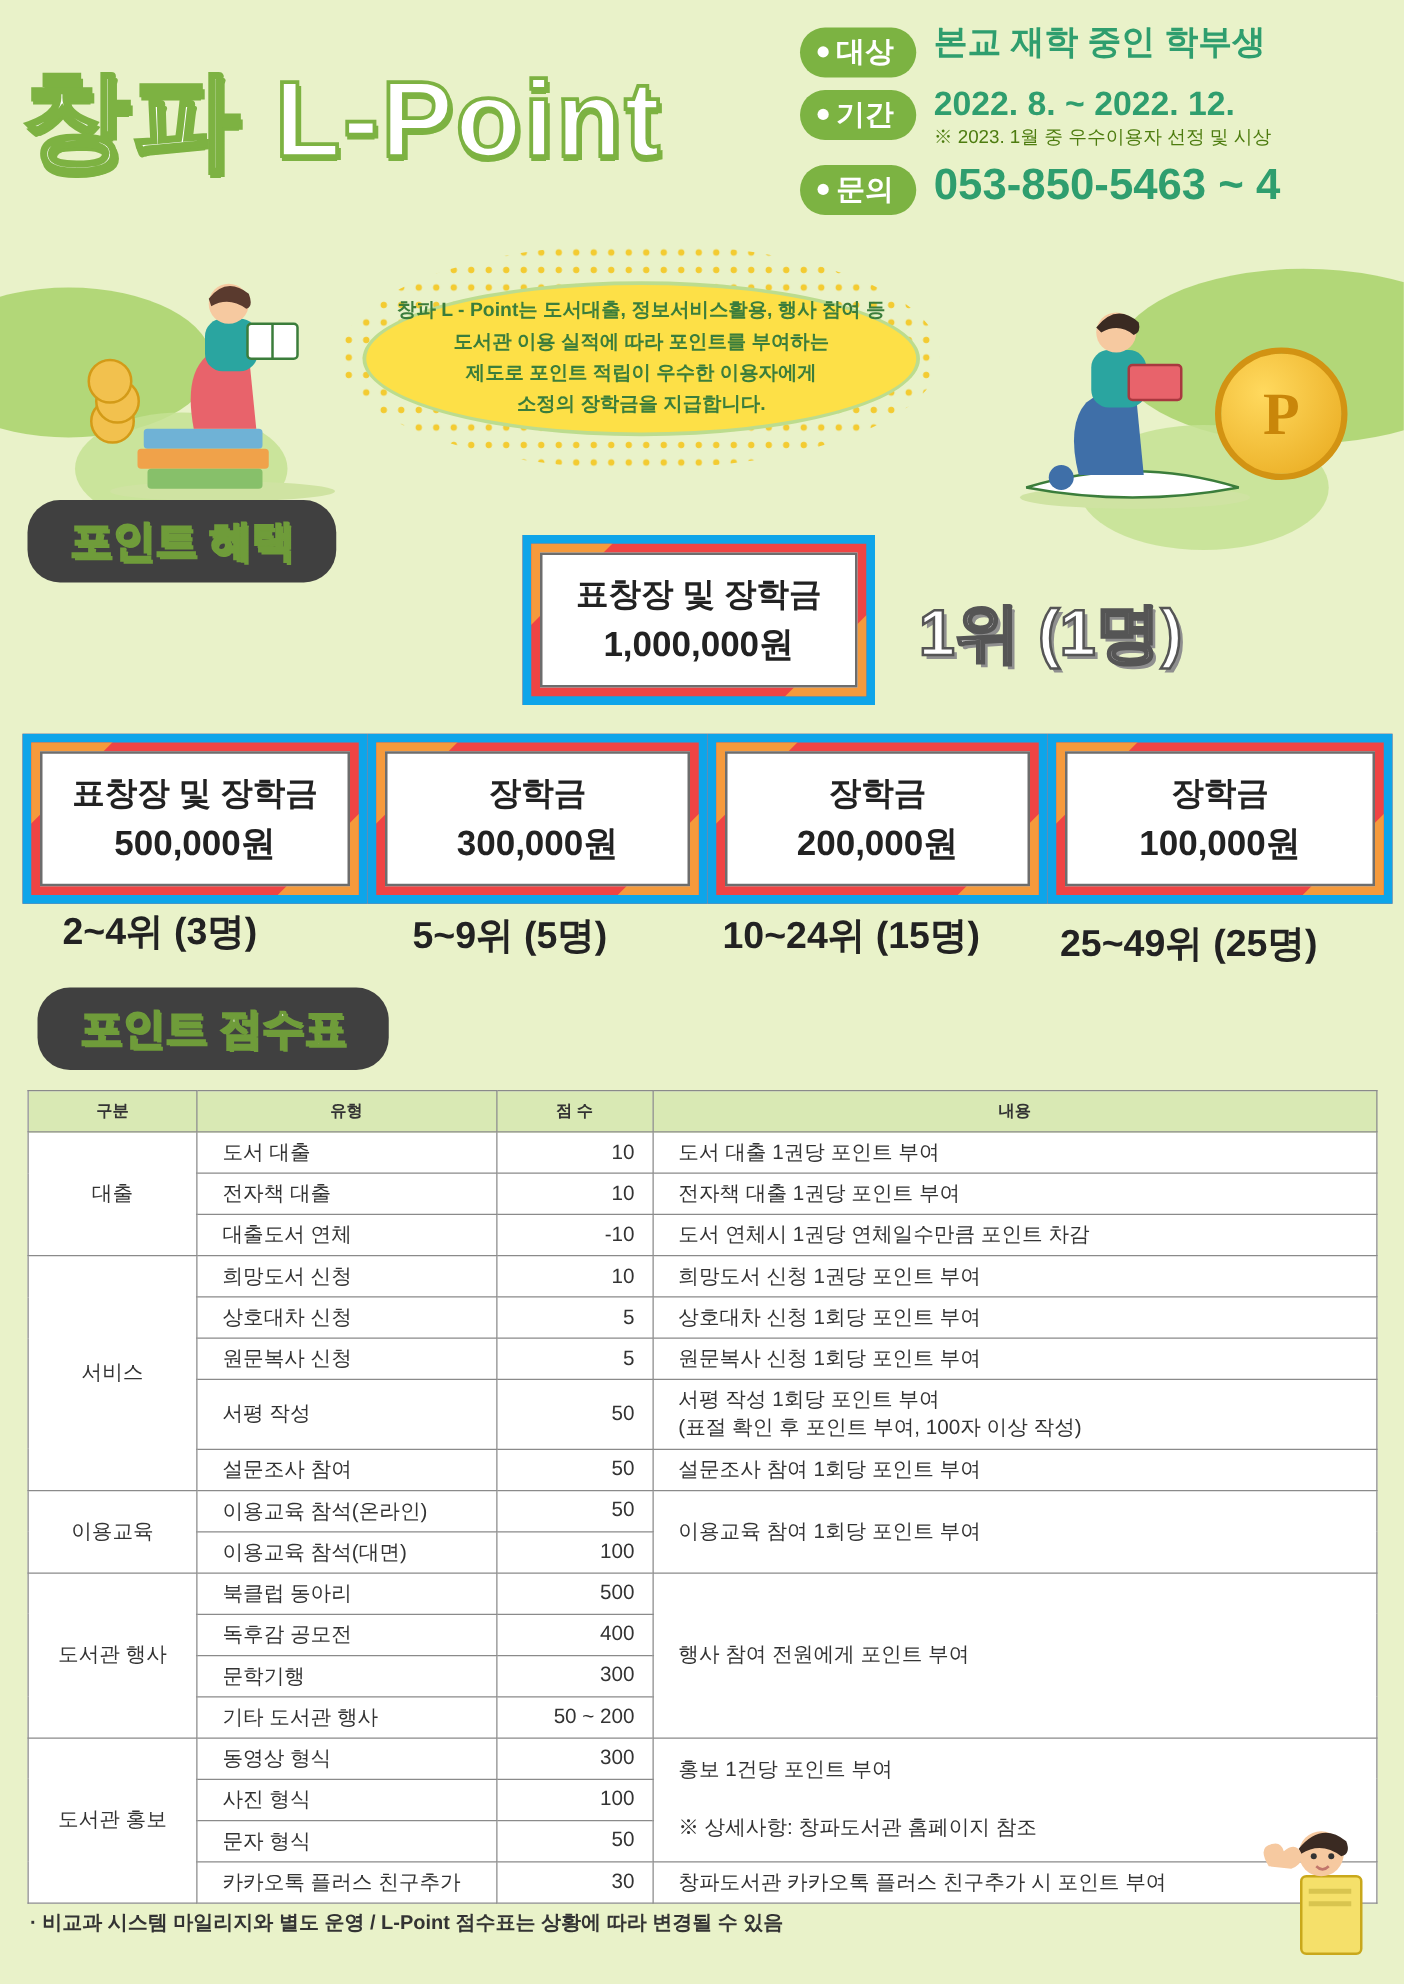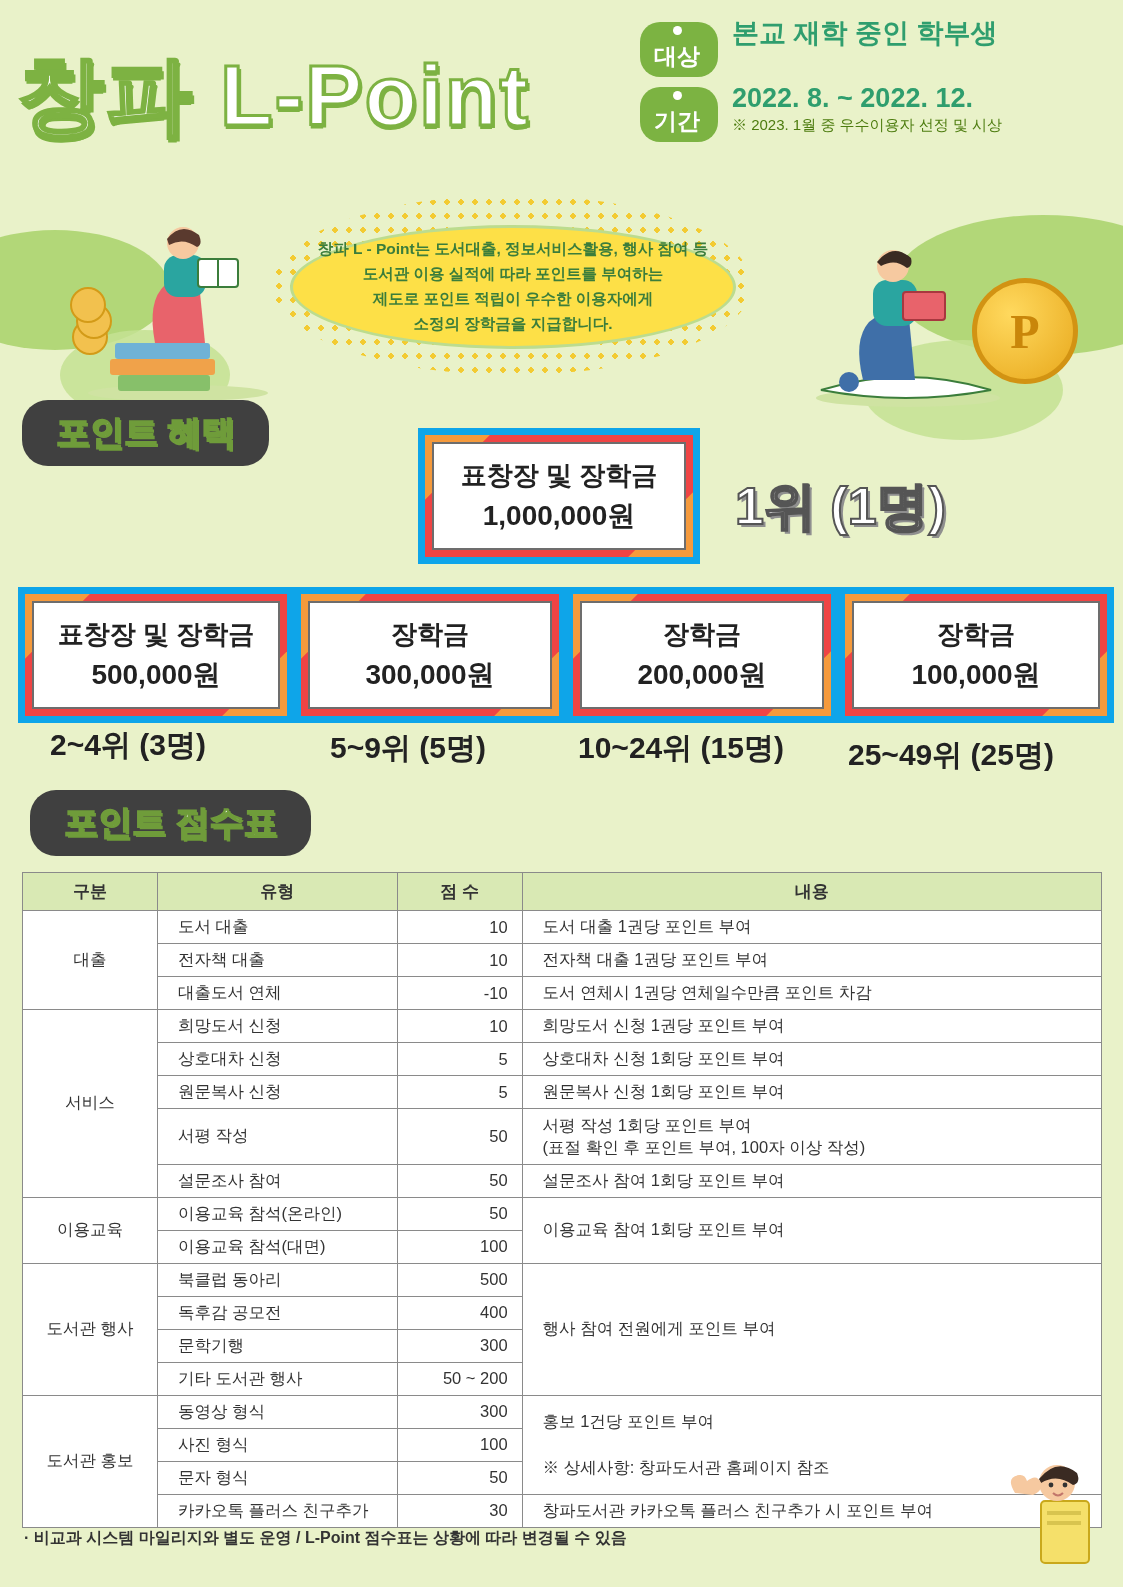--- a/index.html
+++ b/index.html
@@ -28,21 +28,20 @@
     text-shadow:0 4px 0 #7db242, 3px 3px 0 #7db242;
     font-family:"Liberation Sans", sans-serif;
   }
   .info{position:absolute;left:640px;top:18px;width:470px;}
   .inforow{display:flex;align-items:flex-start;margin-bottom:6px;}
   .pill{
     background:#7cb342;color:#fff;border-radius:20px;
     font-size:23px;font-weight:bold;padding:4px 18px 5px 14px;
     display:inline-flex;align-items:center;gap:6px;white-space:nowrap;
     margin-top:4px;
-    flex-direction:column;
   }
   .pill .dot{width:9px;height:9px;border-radius:50%;background:#fff;display:inline-block;}
   .infoval{margin-left:14px;color:#2f9e6e;font-weight:bold;font-size:27px;line-height:1.15;}
   .infonote{font-size:15px;color:#4d7c0f;font-weight:normal;margin-top:2px;}
   .infoval.phone{font-size:35px;color:#2f9e6e;}
 
   
   .bubblewrap{position:absolute;left:232px;top:205px;width:560px;height:160px;}
   .dots{position:absolute;left:40px;top:-10px;width:480px;height:180px;
         background:
@@ -103,21 +102,21 @@
   .r4{position:absolute;left:578px;top:728px;}
   .r5{position:absolute;left:848px;top:735px;}
 
   
   table{
     position:absolute;left:22px;top:872px;width:1080px;
     border-collapse:collapse;background:#fff;
     font-size:16.5px;
   }
   th,td{border:1px solid #8a8a8a;padding:5px 20px;}
-  thead th{background:#d9e9b4;text-align:center;font-weight:bold;font-size:17px;padding:7px 8px;}
+  thead th{background:#d9e9b4;text-align:center;font-weight:bold;font-size:13px;padding:7px 8px;}
   td.cat{text-align:center;vertical-align:middle;}
   td.type{text-align:left;}
   td.pts{text-align:right;padding-right:14px;}
   td.desc{text-align:left;}
   col.c1{width:135px;}
   col.c2{width:240px;}
   col.c3{width:125px;}
   col.c4{width:580px;}
 
   .footnote{
@@ -152,20 +151,27 @@
       <span class="pill">
         <span class="dot"></span>
         <span>기간</span>
       </span>
       <span class="infoval">
         <span class="big">2022. 8. ~ 2022. 12.</span>
         <div class="infonote">※ 2023. 1월 중 우수이용자 선정 및 시상</div>
       </span>
     </div>
 
+    <div class="inforow" style="margin-top:10px;">
+      <span class="pill">
+        <span class="dot"></span>
+        <span>문의</span>
+      </span>
+      <span class="infoval phone">053-850-5463 ~ 4</span>
+    </div>
 
   </div>
 </div>
 
 <div class="bubblewrap">
   <div class="dots"></div>
   <div class="bubble">
     <p>
       <span>창파 L - Point는 도서대출, 정보서비스활용, 행사 참여 등</span><br>
       <span>도서관 이용 실적에 따라 포인트를 부여하는</span><br>

